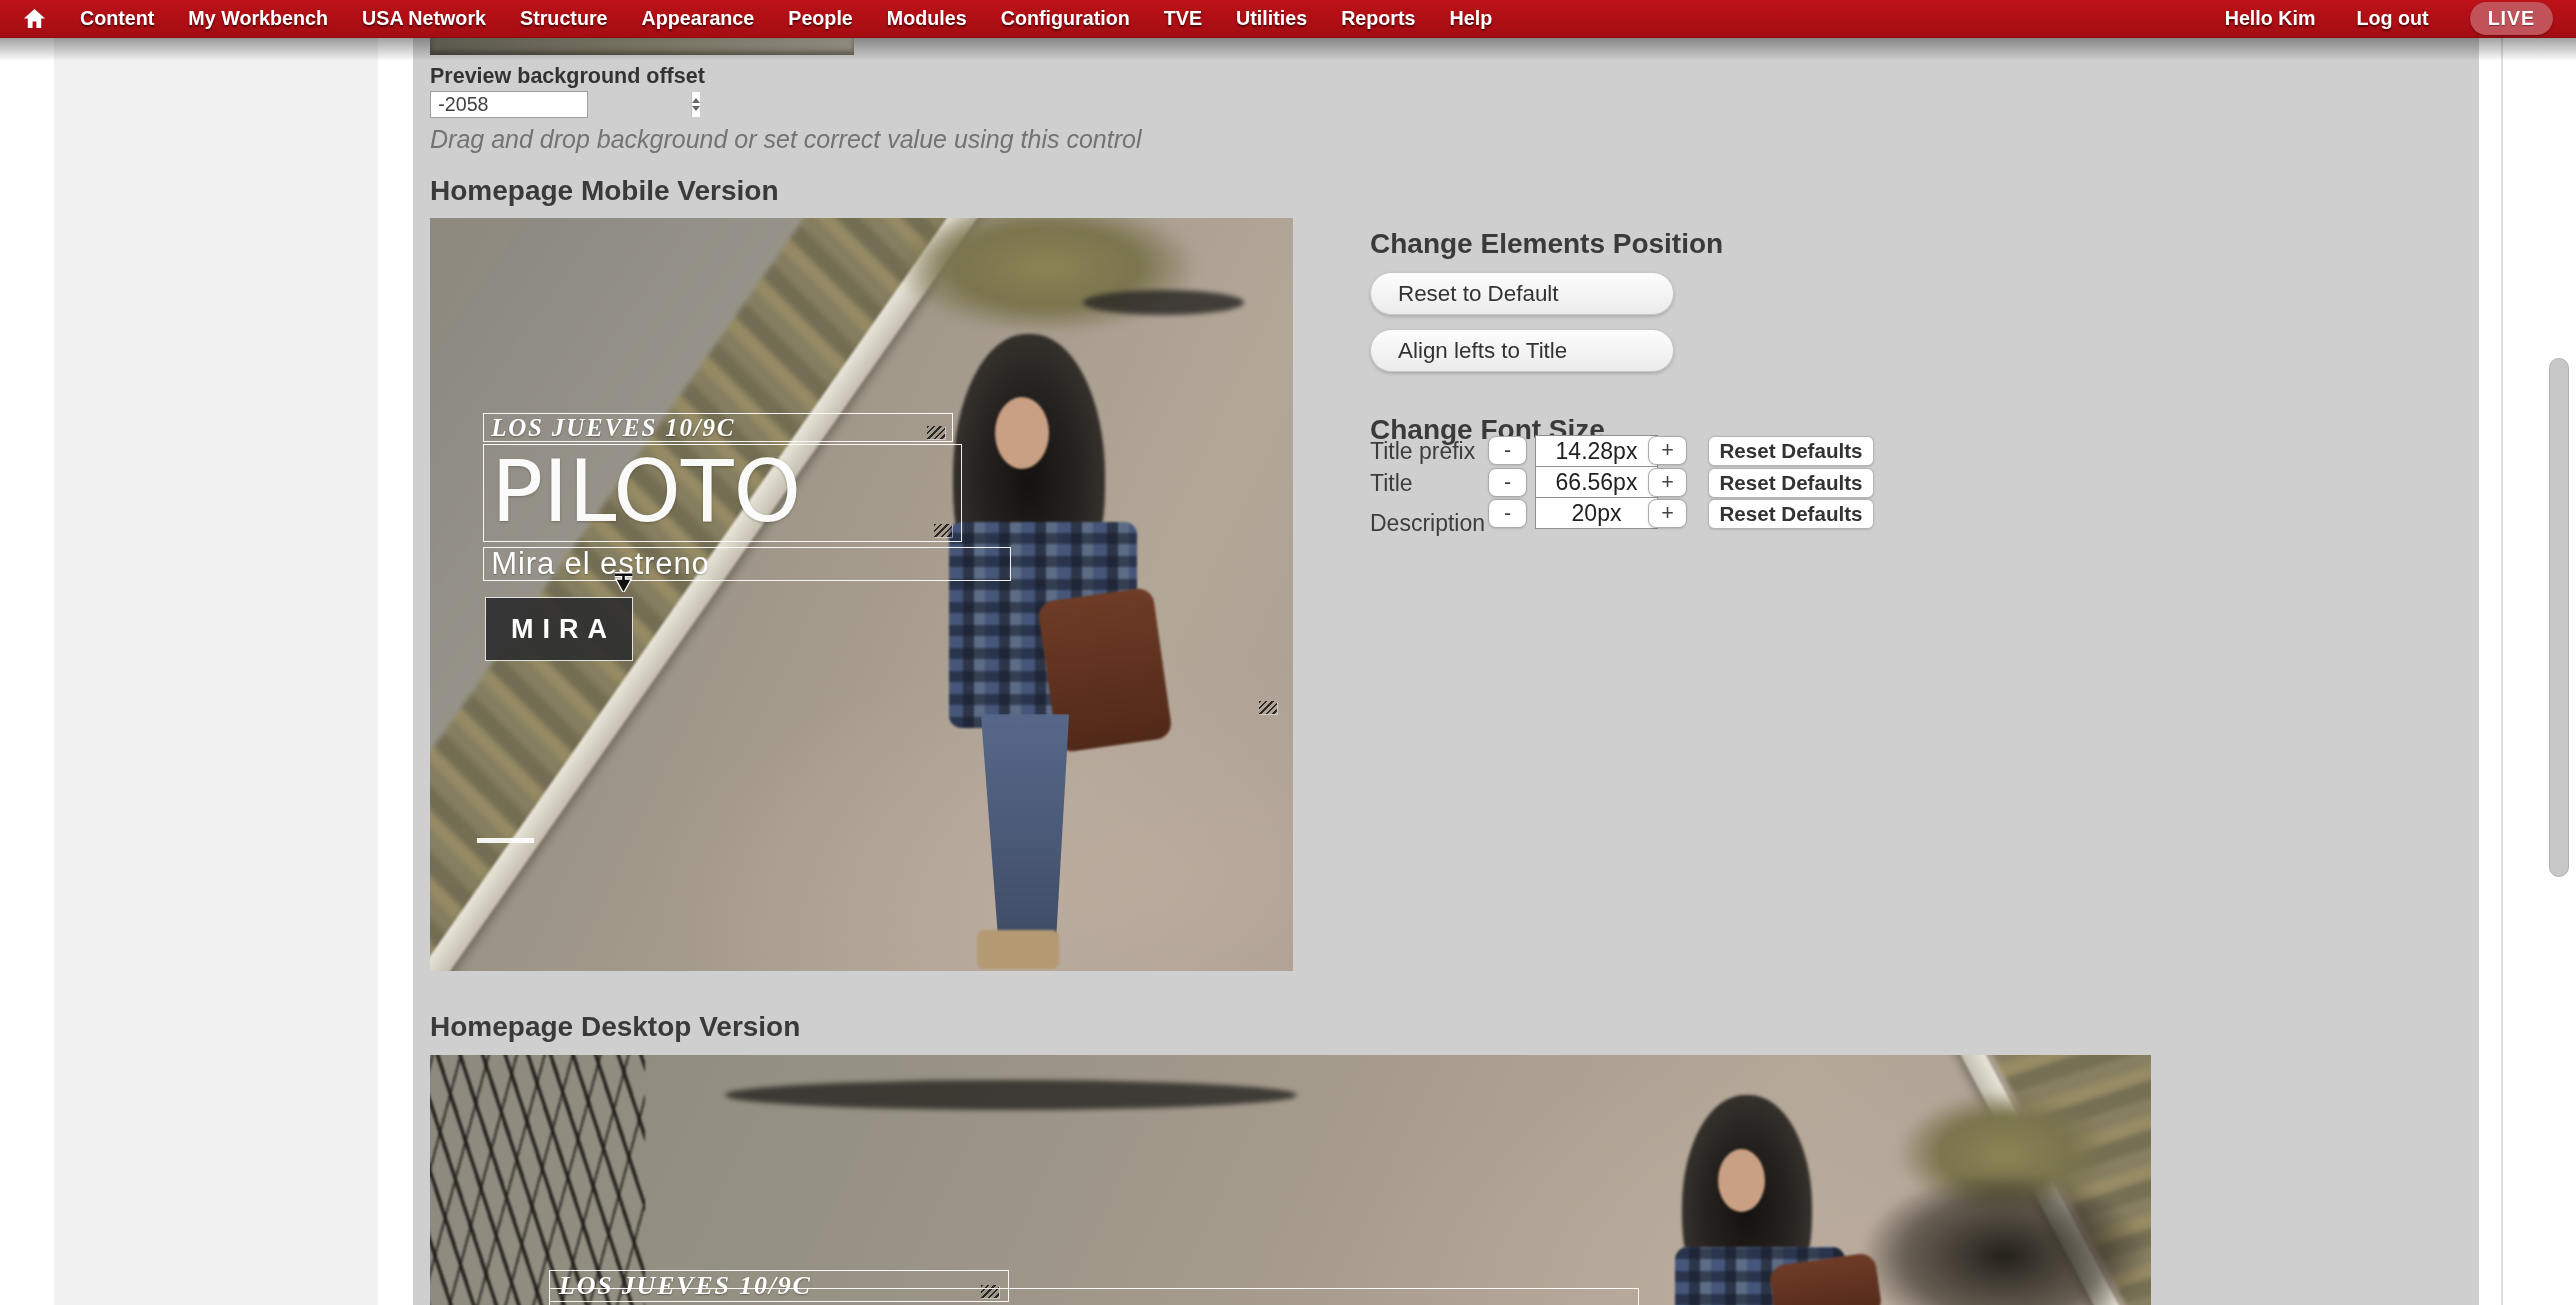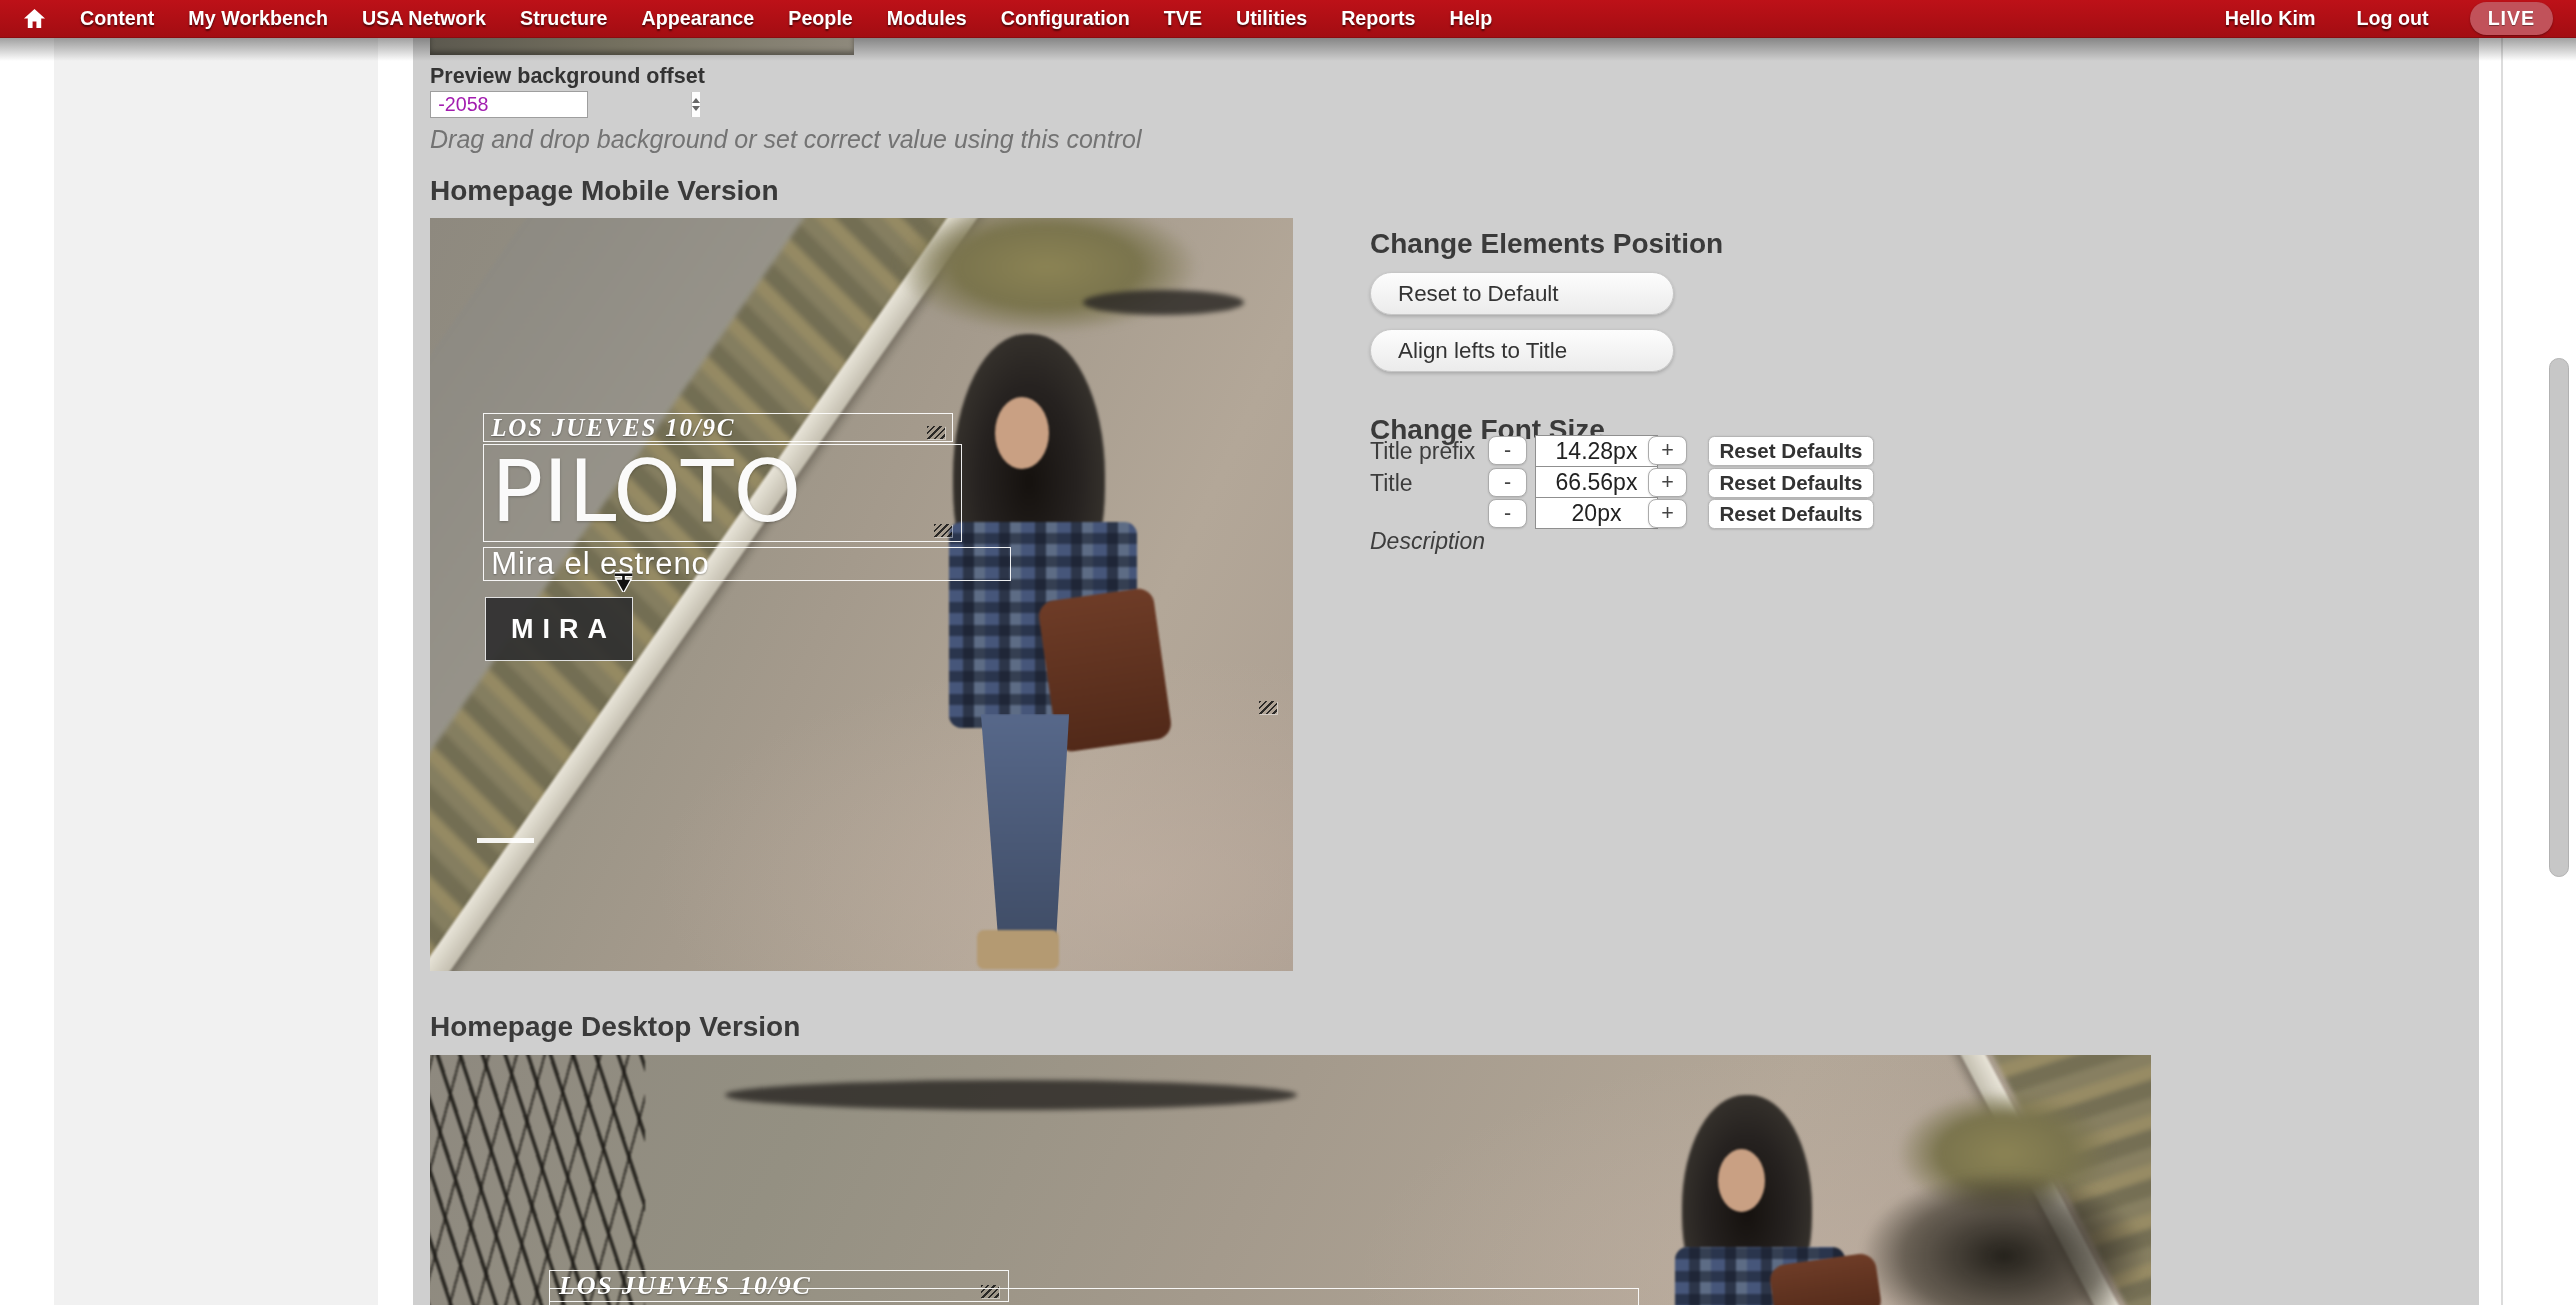--- a/index.html
+++ b/index.html
@@ -28,21 +28,21 @@
                  background:linear-gradient(90deg,#5c594f,#74705f 45%,#8e897c);
                  box-shadow:inset 0 -3.6px 5.4px rgba(0,0,0,.35); }
   .right-line  { left:2501px; top:38px; width:1.8px; height:1268px; background:#dcdcdc; }
   .scroll-thumb{ left:2549px; top:358px; width:19.7px; height:519px; background:#c7c7c7;
                  border:0.9px solid #b2b2b2; border-radius:9.8px; }
 
   
   .offset-label { left:430px; top:64px; font-size:21.5px; font-weight:bold; color:#333; }
   .offset-wrap  { left:430px; top:91px; width:158px; height:27px; background:#fff;
                   border:0.9px solid #9e9e9e; display:flex; }
-  .offset-wrap input { flex:1; border:0; outline:none; font-size:19.7px; color:#a21caf;
+  .offset-wrap input { flex:1; border:0; outline:none; font-size:19.7px; color:#404040;
                   padding-left:7.2px; font-family:"Liberation Sans", sans-serif; background:transparent; }
   .spinner { width:21.5px; border-left:0.9px solid #c2c2c2; display:flex; flex-direction:column;
              align-items:center; justify-content:center; gap:2.7px; background:#fdfdfd; cursor:pointer; }
   .tri-up   { width:0; height:0; border-left:4.5px solid transparent; border-right:4.5px solid transparent;
               border-bottom:5.4px solid #666; }
   .tri-down { width:0; height:0; border-left:4.5px solid transparent; border-right:4.5px solid transparent;
               border-top:5.4px solid #666; }
   .offset-help { left:430px; top:125px; font-size:25px; color:#737373;font-style:italic; }
 
   .sec-head { font-size:28px; font-weight:bold; color:#3a3a3a; }
@@ -196,21 +196,21 @@
 <div class="val-box" style="left:1535px;top:435px;">14.28px</div>
 <button class="step-btn" style="left:1648px;top:436px;">+</button>
 <button class="reset-btn" style="left:1708px;top:436px;">Reset Defaults</button>
 
 <div class="row-label" style="left:1370px;top:470px;">Title</div>
 <button class="step-btn" style="left:1488px;top:468px;">-</button>
 <div class="val-box" style="left:1535px;top:466px;">66.56px</div>
 <button class="step-btn" style="left:1648px;top:468px;">+</button>
 <button class="reset-btn" style="left:1708px;top:468px;">Reset Defaults</button>
 
-<div class="row-label" style="left:1370px;top:528px;font-style:italic;">Description</div>
+<div class="row-label" style="left:1370px;top:510px;">Description</div>
 <button class="step-btn" style="left:1488px;top:499px;">-</button>
 <div class="val-box" style="left:1535px;top:497px;">20px</div>
 <button class="step-btn" style="left:1648px;top:499px;">+</button>
 <button class="reset-btn" style="left:1708px;top:499px;">Reset Defaults</button>
 
 <div class="abs sec-head" style="left:430px;top:1011px;">Homepage Desktop Version</div>
 
 <div class="abs photo" style="left:430px;top:1055px;width:1721px;height:250px;">
   <div class="abs branches" style="left:-9px;top:-9px;width:224px;height:268px;"></div>
   <div class="abs tar" style="left:295px;top:25px;width:572px;height:30px;"></div>

